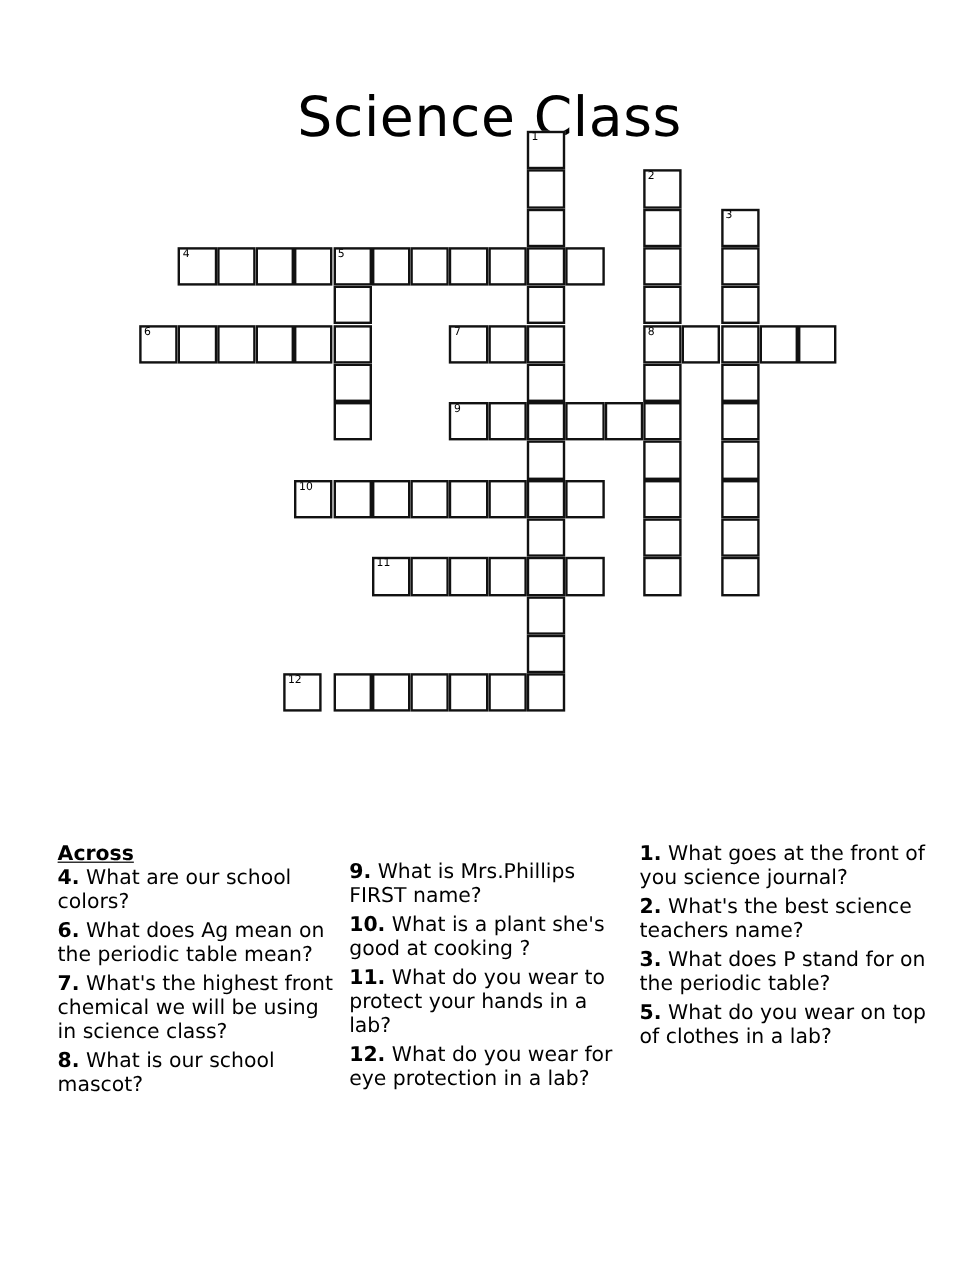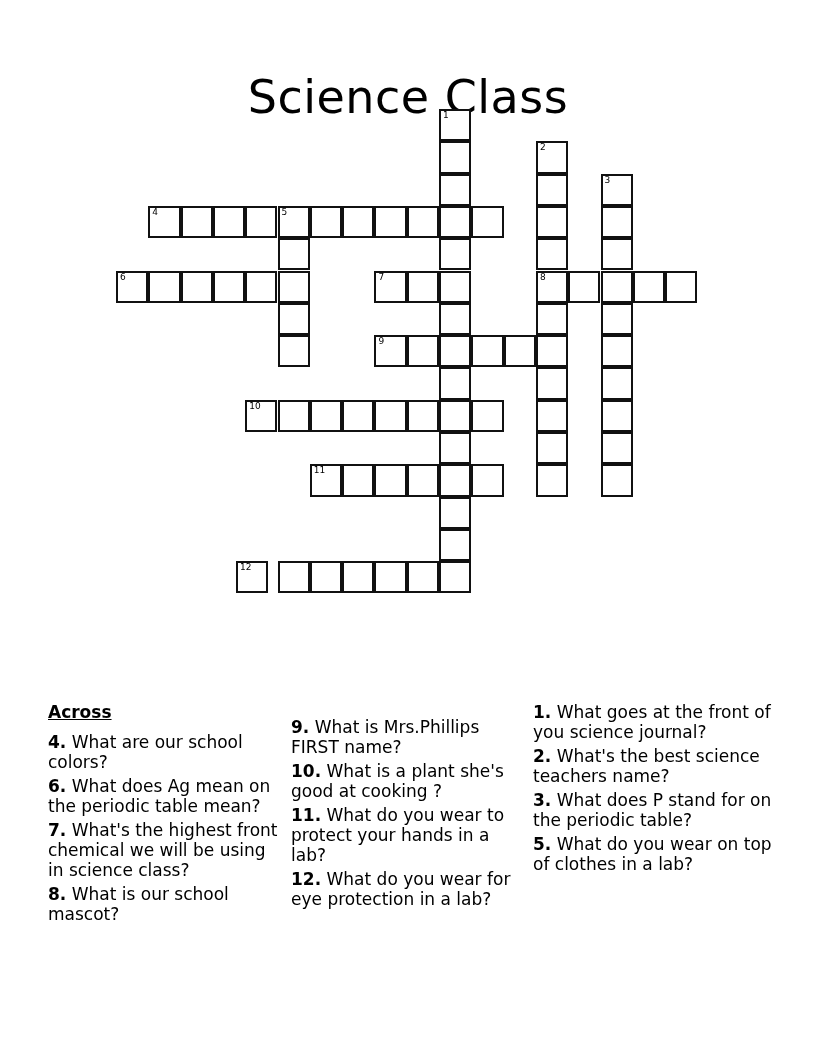--- a/index.html
+++ b/index.html
@@ -5,21 +5,21 @@
   html,body{margin:0;padding:0;background:#fff;}
   body{width:816px;height:1056px;position:relative;overflow:hidden;font-family:"DejaVu Sans","Liberation Sans",sans-serif;color:#000;}
   .title{position:absolute;top:34px;left:0;width:816px;text-align:center;font-size:46px;font-weight:normal;letter-spacing:0.5px;margin-top:36px;}
   .grid{position:absolute;left:0;top:0;width:816px;height:620px;}
   .cell{position:absolute;width:32.3px;height:32.3px;box-sizing:border-box;border:2px solid #111;background:#fff;margin-left:-1px;margin-top:-1px;}
   .num{position:absolute;top:0px;left:2px;font-size:9px;font-family:"DejaVu Sans",sans-serif;line-height:1;}
   .clues{position:absolute;top:702px;font-size:17px;line-height:20px;}
   .col1{left:48px;width:236px;}
   .col2{left:291px;width:236px;margin-top:15px;}
   .col3{left:533px;width:240px;}
-  .clue-head{font-weight:bold;text-decoration:underline;margin-bottom:10px;}
+  .clue-head{font-weight:bold;text-decoration:underline;margin-bottom:0;}
   .clue{margin-bottom:4px;}
   .clue b{font-weight:bold;}
 </style>
 </head>
 <body>
 
 <div class="title">Science Class</div>
 
 <div class="grid" id="grid">
     <div class="cell" style="left: 440px; top: 110px;">

